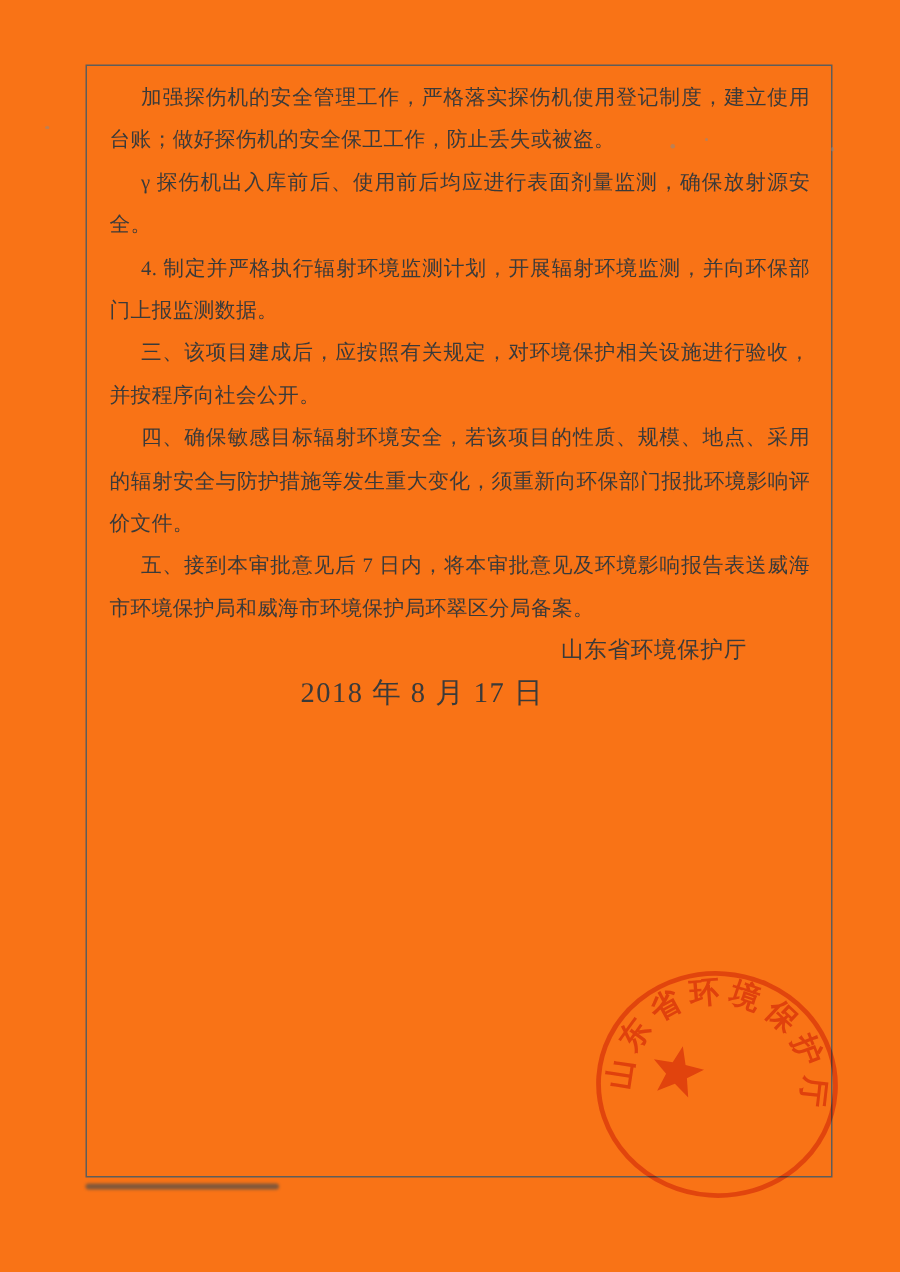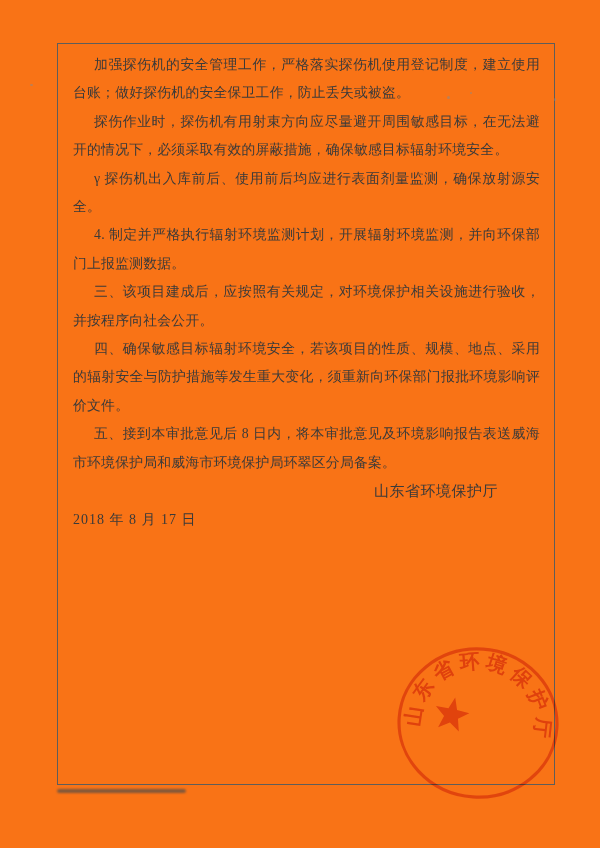--- a/index.html
+++ b/index.html
@@ -32,23 +32,23 @@
   }
   .sig-agency{
     text-align:right;
     padding-right:42px;
     font-size:15px;
     line-height:24px;
     margin:2px 0 0 0;
     letter-spacing:0.5px;
   }
   .sig-date{
-    text-align:left;
+    text-align:center;
     padding-right:50px;
-    font-size:14px;
+    font-size:19px;
     line-height:22px;
     margin:6px 0 0 0;
     letter-spacing:1px;
   }
   .seal{
     position:absolute;
     left:392px;top:642px;
     width:172px;height:166px;
     mix-blend-mode:multiply;
     opacity:0.88;
@@ -74,26 +74,25 @@
   .speck.s3{left:554px;top:98px;width:2px;height:3px;}
   .speck.s4{left:30px;top:84px;width:3px;height:2px;}
 </style>
 </head>
 <body>
 
 <div class="scan">
 
   <div class="doc-box">
     <p>加强探伤机的安全管理工作，严格落实探伤机使用登记制度，建立使用台账；做好探伤机的安全保卫工作，防止丢失或被盗。</p>
-    <p>探伤作业时，探伤机有用射束方向应尽量避开周围敏感目标，在无法避开的情况下，必须采取有效的屏蔽措施，确保敏感目标辐射环境安全。</p>
     <p>γ 探伤机出入库前后、使用前后均应进行表面剂量监测，确保放射源安全。</p>
     <p>4. 制定并严格执行辐射环境监测计划，开展辐射环境监测，并向环保部门上报监测数据。</p>
     <p>三、该项目建成后，应按照有关规定，对环境保护相关设施进行验收，并按程序向社会公开。</p>
     <p>四、确保敏感目标辐射环境安全，若该项目的性质、规模、地点、采用的辐射安全与防护措施等发生重大变化，须重新向环保部门报批环境影响评价文件。</p>
-    <p>五、接到本审批意见后 8 日内，将本审批意见及环境影响报告表送威海市环境保护局和威海市环境保护局环翠区分局备案。</p>
+    <p>五、接到本审批意见后 7 日内，将本审批意见及环境影响报告表送威海市环境保护局和威海市环境保护局环翠区分局备案。</p>
 
     <div class="sig-agency">山东省环境保护厅</div>
     <div class="sig-date">2018 年 8 月 17 日</div>
   </div>
 
   <svg class="seal" viewBox="0 0 172 166" aria-hidden="true">
     <g transform="rotate(4 86 81)">
       <ellipse cx="86" cy="81" rx="79" ry="74" fill="none" stroke="#dd6a5e" stroke-width="3.2" opacity="0.78"></ellipse>
       <path d="M 0 -18 L 4.4 -6.1 L 17.1 -5.6 L 7.1 2.3 L 10.6 14.6 L 0 7.5 L -10.6 14.6 L -7.1 2.3 L -17.1 -5.6 L -4.4 -6.1 Z" transform="translate(59,75) rotate(8)" fill="#dd6a5e" opacity="0.82"></path>
       <path id="sealArc" d="M 31.5 99.8 A 58 55 0 1 1 140.5 99.8" fill="none"></path>

